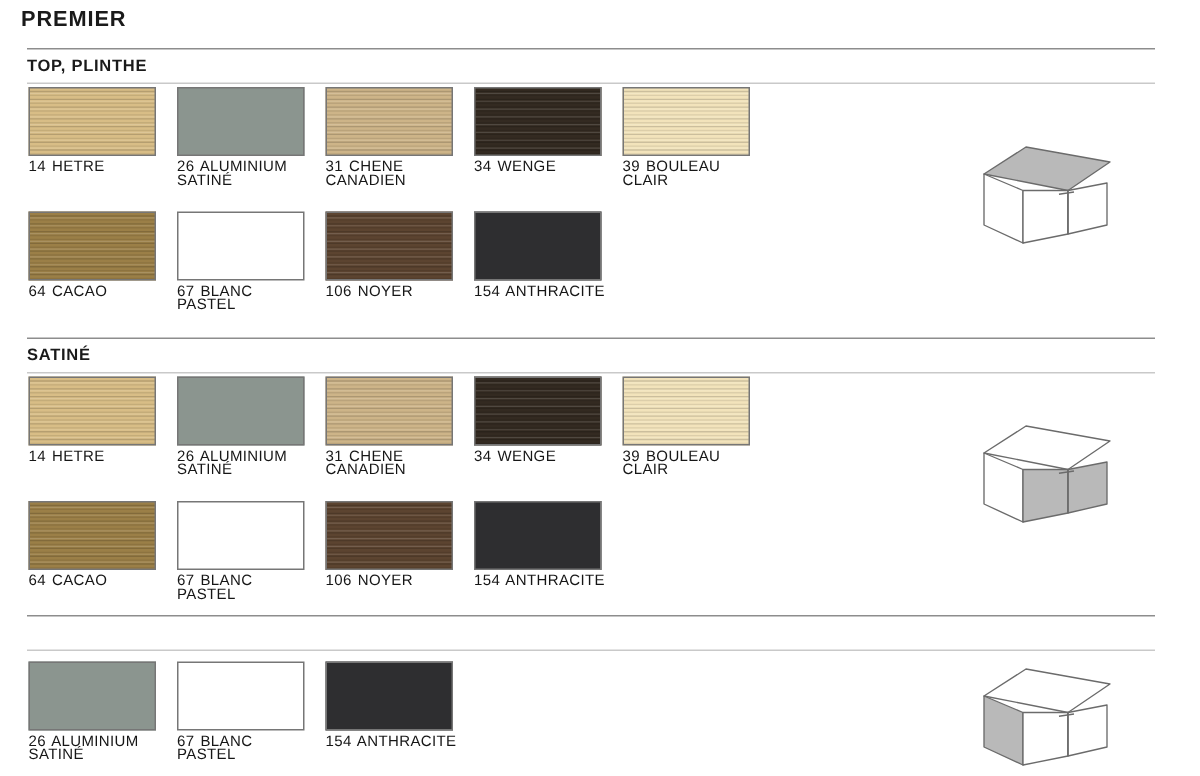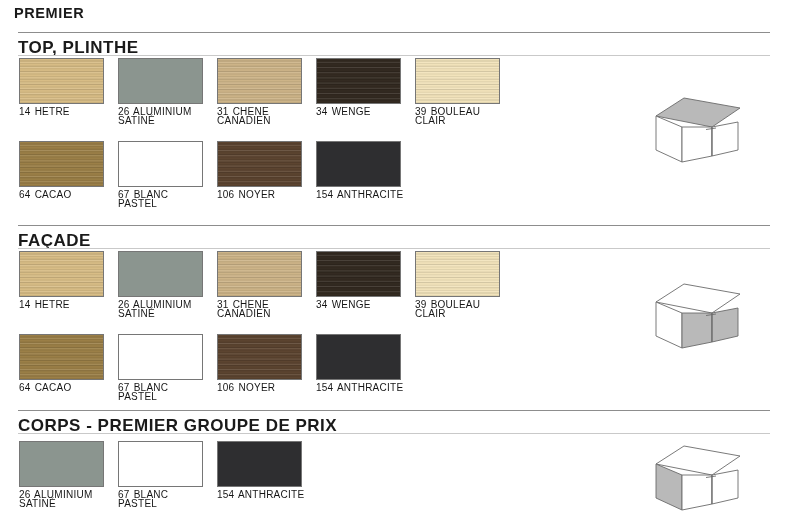--- a/index.html
+++ b/index.html
@@ -47,21 +47,21 @@
     height: 1px;
     background: #8d8d8d;
   }
   .section-rule.bottom {
     background: #c9c9c9;
   }
   .section-title {
     position: absolute;
     left: 18px;
     top: 6px;
-    font-size: 17px;
+    font-size: 11px;
     font-weight: bold;
     letter-spacing: 0.5px;
     color: #1a1a1a;
     white-space: nowrap;
   }
 
   
   .swatch-grid {
     position: absolute;
     left: 0;
@@ -345,21 +345,21 @@
 
       <polygon points="34,35 64,35 64,64 34,70" fill="#ffffff"></polygon>
       <polygon points="64,35 90,30 90,58 64,64" fill="#ffffff"></polygon>
 
       <line x1="64" y1="35" x2="64" y2="64"></line>
       <line x1="58" y1="37.5" x2="68" y2="36"></line>
     </g>
   </svg></div>
       <div class="section" style="top:225px;height:24px;">
     <div class="section-rule" style="top:0px;"></div>
-    <div class="section-title">FAÇADE</div>
+    <div class="section-title">SATINÉ</div>
     <div class="section-rule bottom" style="top:23px;"></div>
   </div>
       <div class="swatch-grid" style="top:251px;">
         <div class="swatch-row" style="top:0px;">
           <div class="swatch-cell" style="left:19px;">
         <div class="swatch-chip" style="background:#d8bd86;border-color:#767676;">
               <svg class="grain" width="85" height="46" viewBox="0 0 85 46" preserveAspectRatio="none">
                 <line x1="0" y1="2" x2="85" y2="2" stroke="#000" stroke-opacity="0.16" stroke-width="0.9"></line>
                 <line x1="0" y1="4.6" x2="85" y2="4.6" stroke="#000" stroke-opacity="0.09" stroke-width="0.9"></line>
                 <line x1="0" y1="7.199999999999999" x2="85" y2="7.199999999999999" stroke="#000" stroke-opacity="0.16" stroke-width="0.9"></line>
@@ -581,21 +581,20 @@
 
       <polygon points="34,35 64,35 64,64 34,70" fill="#b9b9b9"></polygon>
       <polygon points="64,35 90,30 90,58 64,64" fill="#b9b9b9"></polygon>
 
       <line x1="64" y1="35" x2="64" y2="64"></line>
       <line x1="58" y1="37.5" x2="68" y2="36"></line>
     </g>
   </svg></div>
       <div class="section" style="top:410px;height:24px;">
     <div class="section-rule" style="top:0px;"></div>
-    <div class="section-title">CORPS - PREMIER GROUPE DE PRIX</div>
     <div class="section-rule bottom" style="top:23px;"></div>
   </div>
       <div class="swatch-grid" style="top:441px;">
         <div class="swatch-row" style="top:0px;">
           <div class="swatch-cell" style="left:19px;">
         <div class="swatch-chip" style="background:#8b958f;border-color:#767676;"></div>
         <div class="swatch-label">26 ALUMINIUM SATINÉ</div>
       </div>
           <div class="swatch-cell" style="left:118px;">
         <div class="swatch-chip" style="background:#ffffff;border-color:#767676;"></div>

